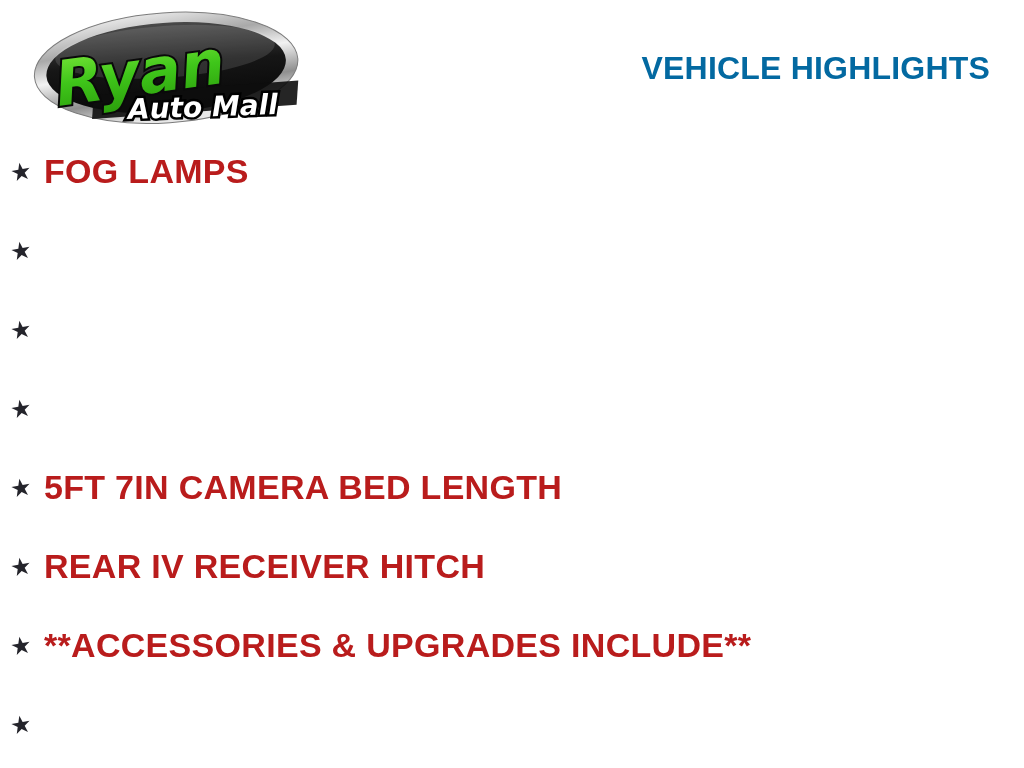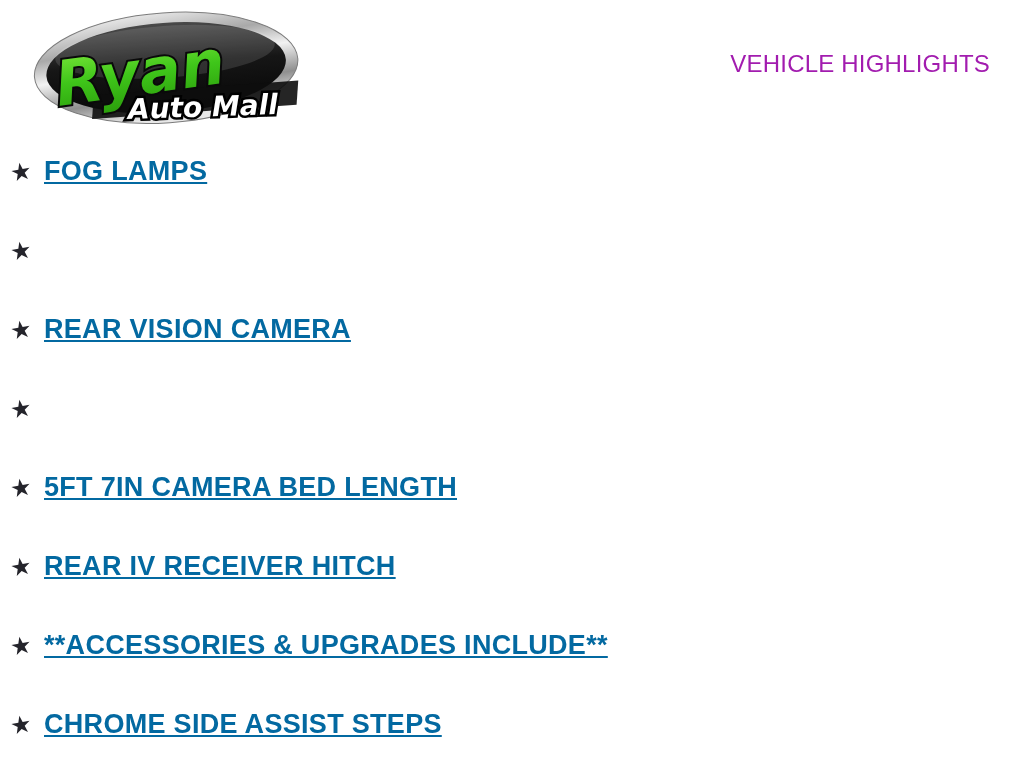--- a/index.html
+++ b/index.html
@@ -22,24 +22,24 @@
     position: absolute;
     left: 16px;
     top: 4px;
     width: 295px;
     height: 125px;
   }
   .page-title {
     position: absolute;
     top: 50px;
     right: 34px;
-    font-size: 24px;
-    font-weight: normal;
+    font-size: 32px;
+    font-weight: bold;
     letter-spacing: 0.2px;
-    color: #a21caf;
+    color: #0369a1;
     white-space: nowrap;
   }
   
   .highlights {
     position: absolute;
     left: 10px;
     top: 156px;
     width: 1000px;
   }
   .hl-row {
@@ -50,27 +50,26 @@
   .hl-star {
     width: 34px;
     flex: 0 0 34px;
     font-size: 24px;
     line-height: 30px;
     color: #24242b;
     transform: rotate(-10deg);
     transform-origin: 50% 50%;
   }
   .hl-label {
-    font-size: 27px;
+    font-size: 34px;
     line-height: 30px;
     font-weight: bold;
     letter-spacing: 0.3px;
-    color: #0369a1;
+    color: #b91c1c;
     white-space: nowrap;
-    text-decoration: underline;
   }
 </style>
 </head>
 <body>
 
 <div class="page">
 
   <div class="logo-wrap">
     <svg width="295" height="125" viewBox="0 0 295 125">
       <defs>
@@ -108,36 +107,34 @@
   <div class="highlights">
     <div class="hl-row">
       <span class="hl-star">★</span>
       <span class="hl-label">FOG LAMPS</span>
     </div>
     <div class="hl-row">
       <span class="hl-star">★</span>
     </div>
     <div class="hl-row">
       <span class="hl-star">★</span>
-      <span class="hl-label">REAR VISION CAMERA</span>
     </div>
     <div class="hl-row">
       <span class="hl-star">★</span>
     </div>
     <div class="hl-row">
       <span class="hl-star">★</span>
       <span class="hl-label">5FT 7IN CAMERA BED LENGTH</span>
     </div>
     <div class="hl-row">
       <span class="hl-star">★</span>
       <span class="hl-label">REAR IV RECEIVER HITCH</span>
     </div>
     <div class="hl-row">
       <span class="hl-star">★</span>
       <span class="hl-label">**ACCESSORIES &amp; UPGRADES INCLUDE**</span>
     </div>
     <div class="hl-row">
       <span class="hl-star">★</span>
-      <span class="hl-label">CHROME SIDE ASSIST STEPS</span>
     </div>
   </div>
 
 </div>
 
 </body></html>

